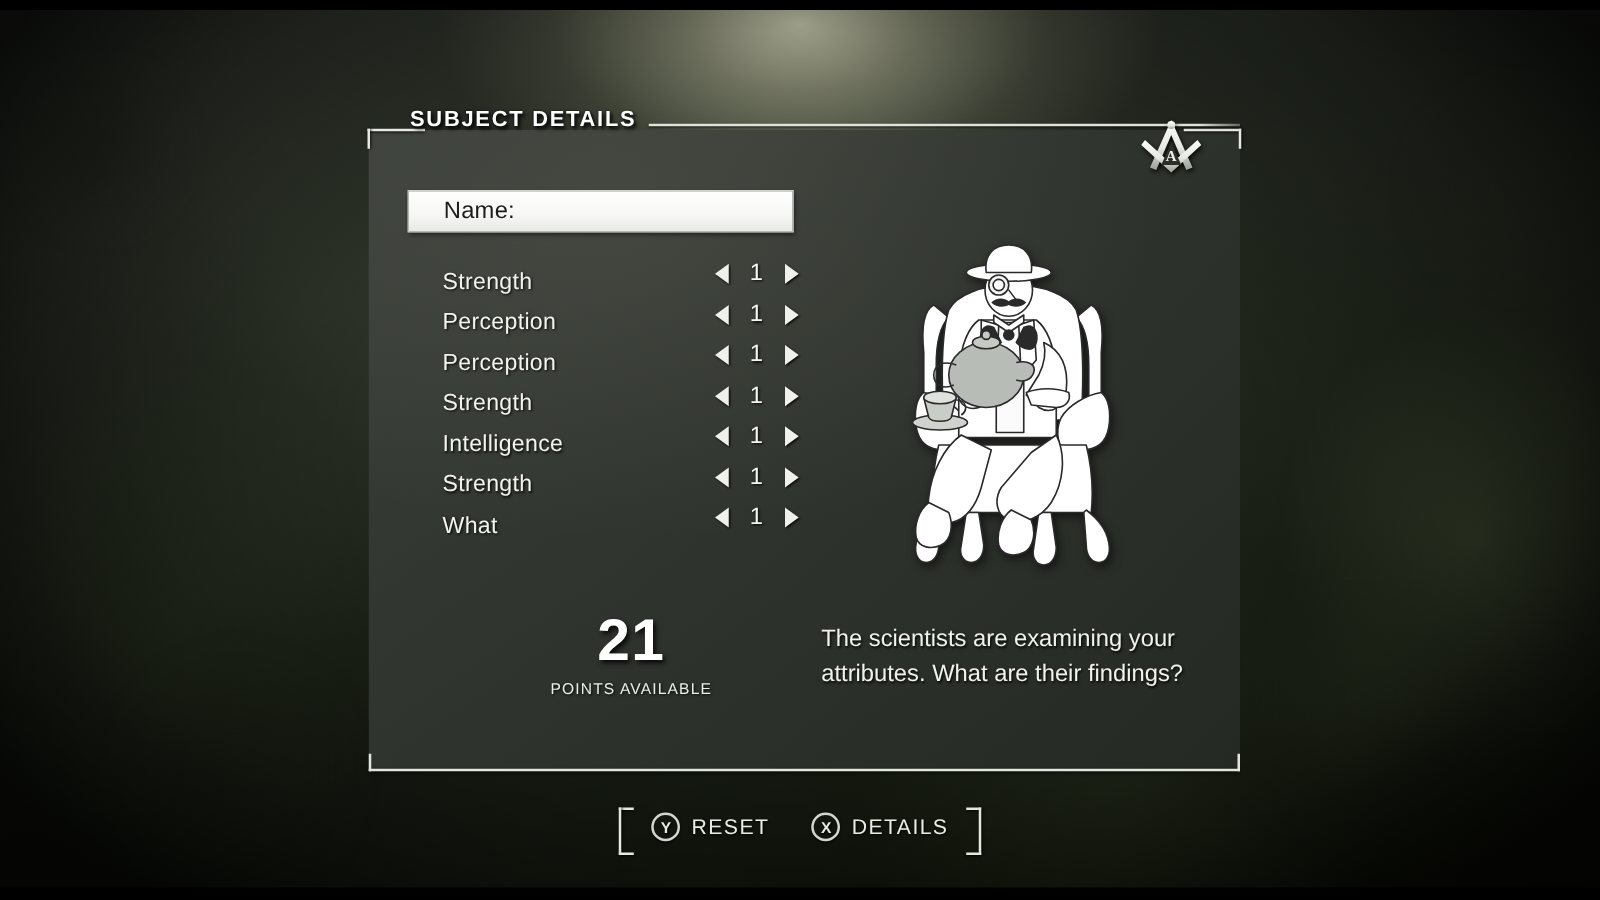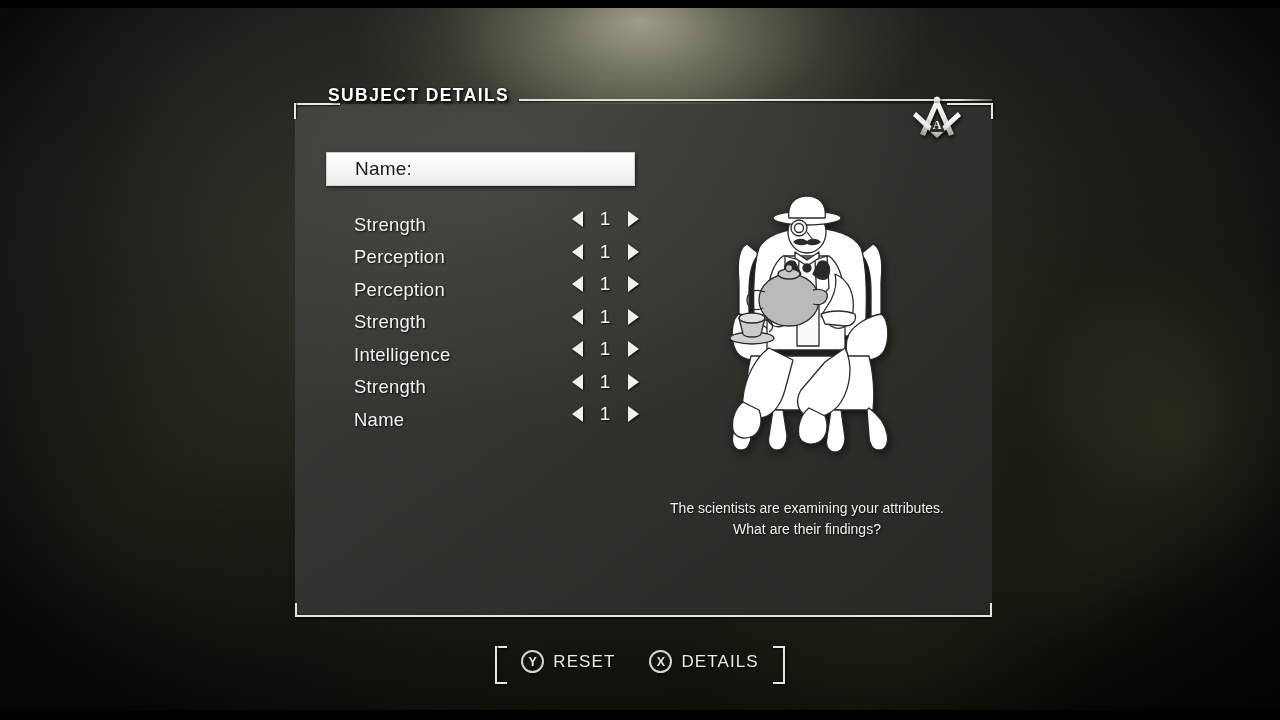--- a/index.html
+++ b/index.html
@@ -208,26 +208,25 @@
     letter-spacing:.9px;
     color:#eceee8;
     text-shadow:1px 1px 2px rgba(0,0,0,.8);
   }
 
   
   #description {
     position:absolute;
     left:362px; top:394px;
     width:300px;
-    font-size:14px;
+    font-size:19px;
     line-height:1.47;
     color:#f1f2ee;
     text-shadow:1px 1px 2px rgba(0,0,0,.85);
     z-index:15;
-    text-align:center;
   }
 
   
   #prompts {
     position:absolute;
     left:0; top:646px;
     width:1280px;
     display:flex; justify-content:center; align-items:center;
     z-index:30;
   }
@@ -392,21 +391,21 @@
               <span class="tri left"></span>
             </span>
           <span class="stat-value">1</span>
           <span class="arrow-btn">
               <span class="tri right"></span>
             </span>
         </span>
       </div>
 
       <div class="stat-row">
-        <span class="stat-name">Name</span>
+        <span class="stat-name">What</span>
         <span class="stepper">
           <span class="arrow-btn">
               <span class="tri left"></span>
             </span>
           <span class="stat-value">1</span>
           <span class="arrow-btn">
               <span class="tri right"></span>
             </span>
         </span>
       </div>
@@ -475,20 +474,24 @@
       </g>
 
       <g stroke="#2a2a2a" stroke-width="1.3" stroke-linejoin="round">
         <ellipse cx="27" cy="142" rx="22" ry="6" fill="#cfd2cd"></ellipse>
         <path d="M14 122 L18 138 C20 142 34 142 36 138 L40 122 Z" fill="#c9cdc7"></path>
         <ellipse cx="27" cy="122" rx="13" ry="5" fill="#dee1dc"></ellipse>
         <path d="M40 124 C48 124 50 132 44 136" fill="none"></path>
       </g>
     </svg>
 
+    <div id="points-block">
+      <div id="points-number">21</div>
+      <div id="points-caption">POINTS AVAILABLE</div>
+    </div>
 
     <div id="description">The scientists are examining your attributes. What are their findings?</div>
   </div>
 
   <div id="prompts">
     <div id="prompts-inner">
       <div class="bracket" id="bracket-left">
         <div class="bh t"></div>
           <div class="bv"></div>
           <div class="bh b"></div>

